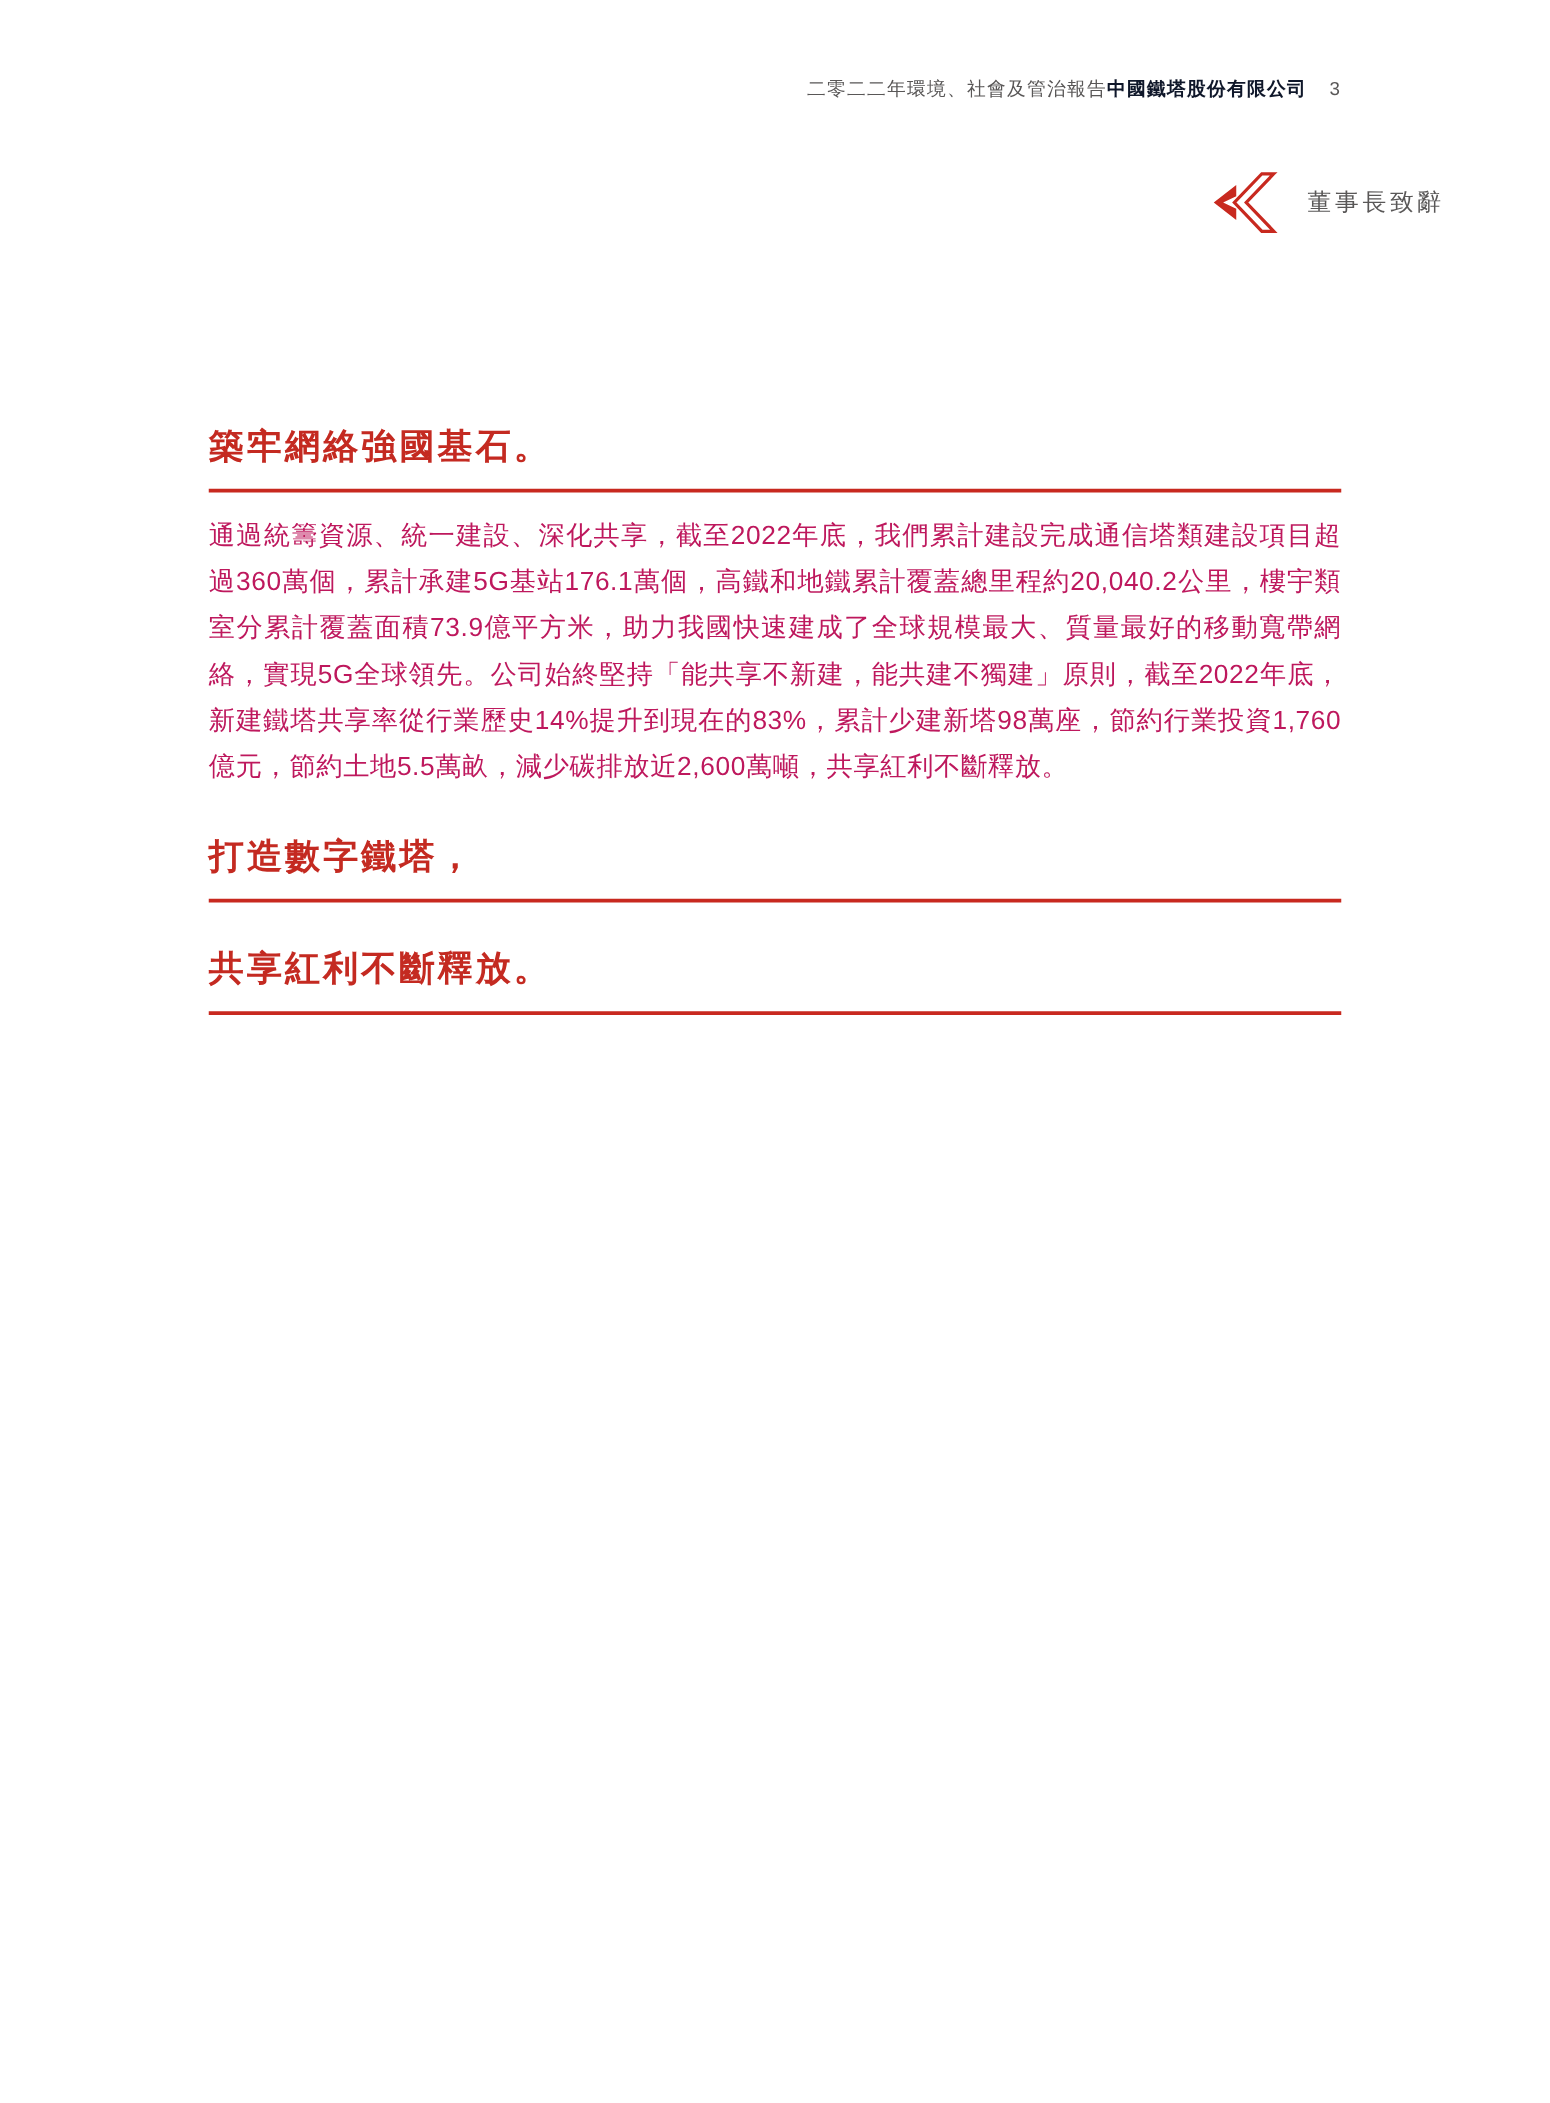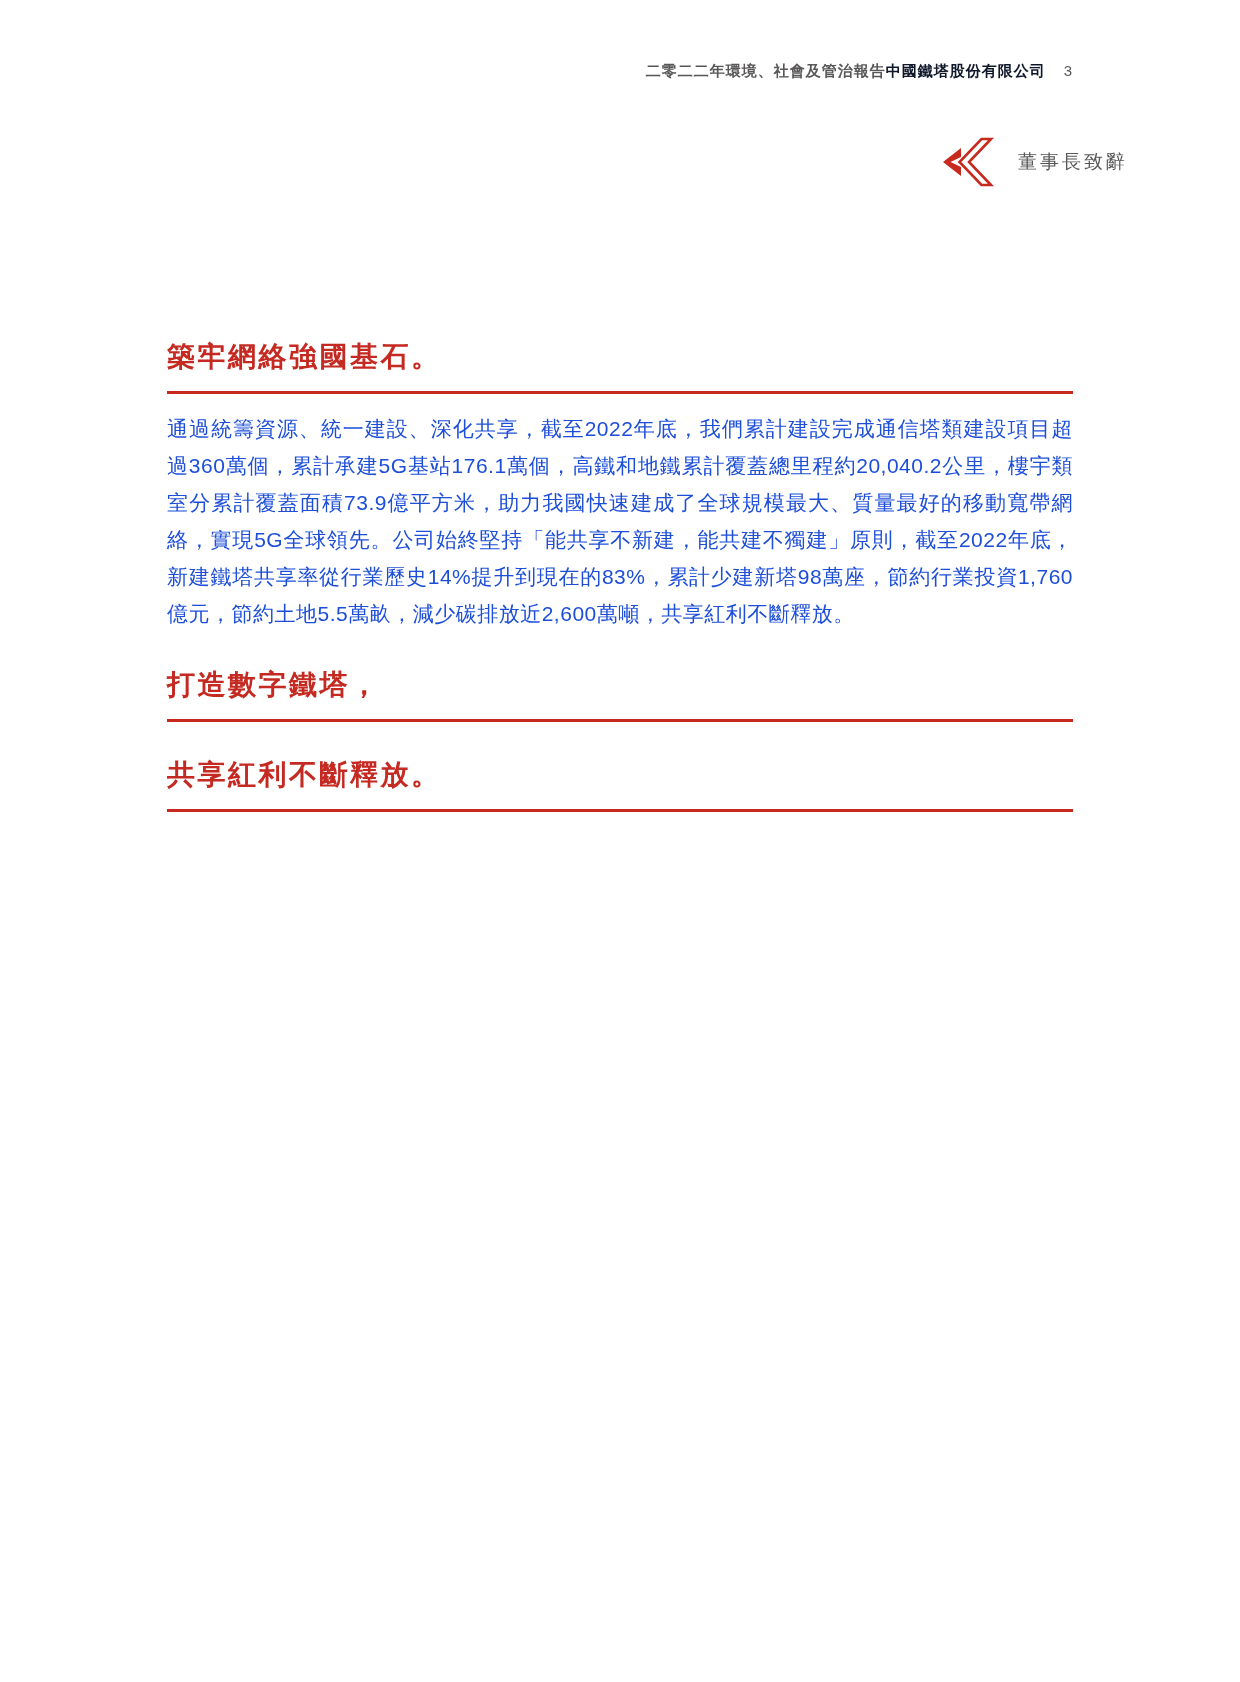--- a/index.html
+++ b/index.html
@@ -14,39 +14,39 @@
   .page-header {
     display: flex;
     justify-content: flex-end;
     align-items: baseline;
     padding: 62px 168px 0 0;
     font-size: 15px;
     letter-spacing: 1px;
   }
   .report-title {
     color: #595757;
-    font-weight: 700;
+    font-weight: 400;
     margin-left: 40px;
   }
   .company-name {
     color: #0f172a;
     font-weight: 700;
   }
   .page-number {
     color: #595757;
     font-weight: 400;
     margin-left: 18px;
     letter-spacing: 0;
   }
   .chairman-row {
     display: flex;
     justify-content: flex-end;
     align-items: center;
     margin-top: 56px;
-    padding-right: 112px;
+    padding-right: 84px;
     gap: 20px;
   }
   .chevrons { display: inline-flex; align-items: center; }
   .chairman-label {
     color: #595757;
     font-size: 19px;
     letter-spacing: 3px;
   }
   .content {
     width: 906px;
@@ -63,21 +63,21 @@
   }
   .heading-line { display: block; }
   .rule {
     height: 0;
     border: none;
     border-top: 3px solid #c8291f;
     margin: 13px 0 0 0;
   }
   .section-paragraph {
     margin: 16px 0 0 0;
-    color: #1d4ed8;
+    color: #be185d;
     font-size: 21px;
     line-height: 37px;
     text-align: justify;
     text-justify: inter-ideograph;
     letter-spacing: 0.5px;
   }
 </style>
 </head>
 <body>
 

